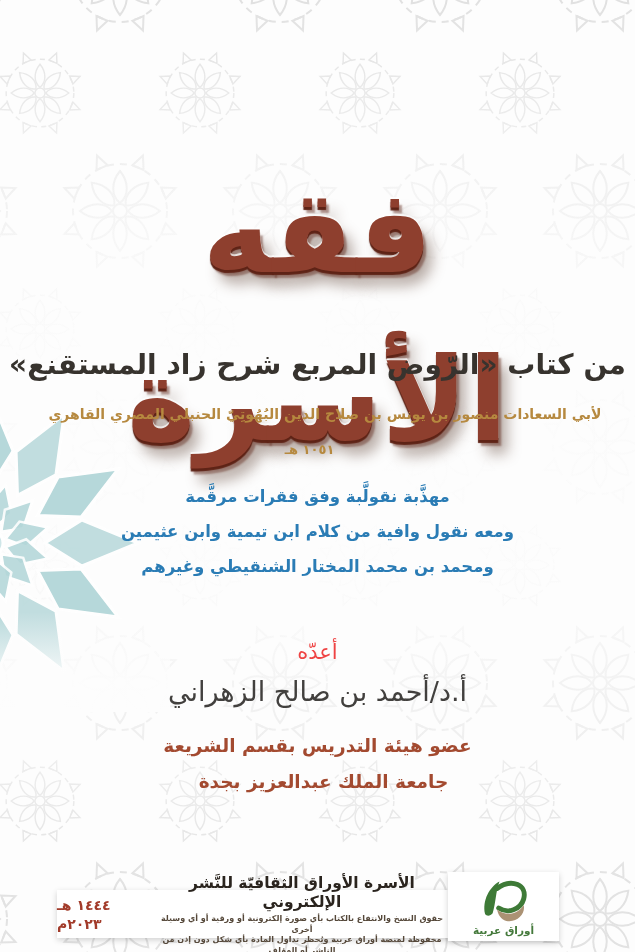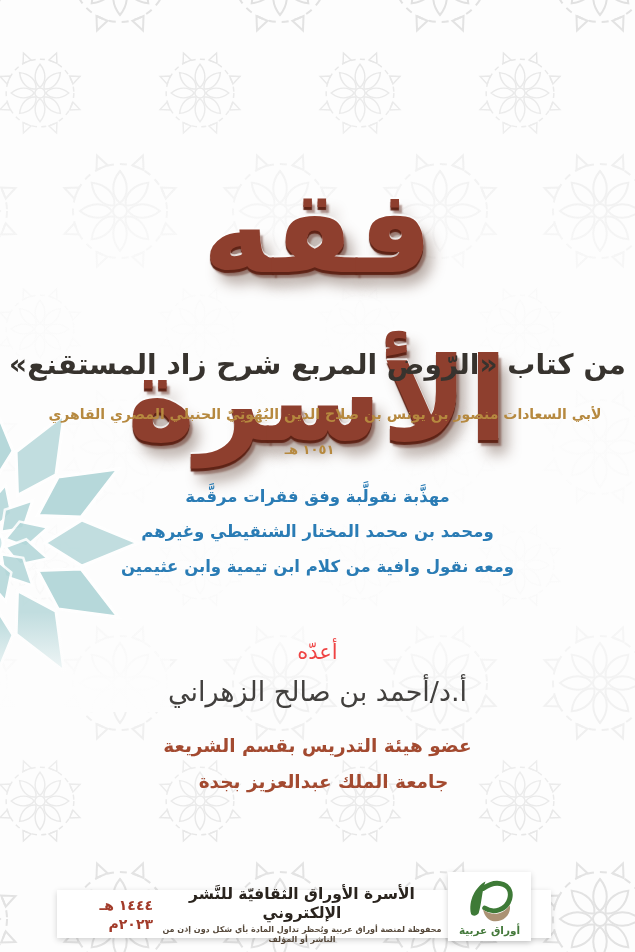--- a/index.html
+++ b/index.html
@@ -75,31 +75,31 @@
   .role-1 { position:absolute; top:735px; left:0; right:0; font-size:18.5px; font-weight:bold; color:#a34a30; }
   .role-2 { position:absolute; top:771px; left:12px; right:0; font-size:18.5px; font-weight:bold; color:#a34a30; }
 
   
   .footer-bar {
     position:absolute; z-index:6; left:57px; top:890px; width:494px; height:48px;
     background:#ffffff; box-shadow:0 2px 6px rgba(0,0,0,0.18);
     display:flex; flex-direction:row-reverse; align-items:center;
   }
   .dates {
-    width:96px; text-align:right; font-size:14px; font-weight:bold;
+    width:96px; text-align:left; font-size:14px; font-weight:bold;
     color:#a23b2a; line-height:19px; padding-top:2px;
   }
   .pub { flex:1; text-align:center; padding-top:2px; }
   .pub-name { font-size:15.5px; font-weight:bold; color:#2a241e; line-height:19px; }
   .copy { font-size:8px; font-weight:bold; color:#55483a; line-height:10.5px; }
   .copy-block { margin-top:2px; }
   .logo-spacer { width:100px; height:100%; }
 
   .logo-box {
-    position:absolute; z-index:7; left:448px; top:872px; width:83px; height:69px;
+    position:absolute; z-index:7; left:448px; top:872px; width:111px; height:69px;
     background:#ffffff; box-shadow:0 2px 6px rgba(0,0,0,0.18);
     display:flex; flex-direction:column; align-items:center; justify-content:center;
   }
   .logo-text { font-size:10.5px; font-weight:bold; color:#44793b; margin-top:-2px; }
 </style>
 </head>
 <body>
 
 <div class="page">
 
@@ -1040,38 +1040,39 @@
   <div class="content">
     <h1 class="title">فقه الأسرة</h1>
 
     <div class="subtitle">من كتاب «الرّوض المربع شرح زاد المستقنع»</div>
 
     <div class="orig-author">لأبي السعادات منصور بن يونس بن صلاح الدين  البُهُوتِيّ الحنبلي المصري القاهري</div>
     <div class="orig-year">١٠٥١ هـ</div>
 
     <div class="notes">
       <div>مهذَّبة نقولَّبة وفق فقرات مرقَّمة</div>
+      <div>ومعه نقول وافية من كلام ابن تيمية وابن عثيمين</div>
       <div>ومحمد بن محمد المختار الشنقيطي وغيرهم</div>
-      <div>ومعه نقول وافية من كلام ابن تيمية وابن عثيمين</div>
     </div>
 
     <div class="prepared-label">أعدّه</div>
     <div class="prepared-name">أ.د/أحمد بن صالح الزهراني</div>
     <div class="role-1">عضو هيئة التدريس بقسم الشريعة</div>
     <div class="role-2">جامعة الملك عبدالعزيز بجدة</div>
   </div>
 
   <div class="footer-bar">
     <div class="dates">
       <div>١٤٤٤ هـ</div>
       <div>٢٠٢٣م</div>
     </div>
     <div class="pub">
       <div class="pub-name">الأسرة الأوراق الثقافيّة للنَّشر الإلكتروني</div>
       <div class="copy-block">
+        <div class="copy">حقوق النسخ والانتفاع بالكتاب بأي صورة إلكترونية أو ورقية أو أي وسيلة أخرى</div>
         <div class="copy">محفوظة لمنصة أوراق عربية ويُحظر تداول المادة بأي شكل دون إذن من الناشر أو المؤلف</div>
       </div>
     </div>
     <div class="logo-spacer"></div>
   </div>
 
   <div class="logo-box">
     <svg width="56" height="48" viewBox="0 0 74 60" aria-hidden="true">
       <path d="M12,46 C8,28 18,10 31,3 C26,17 26,32 22,45 C19,49 14,49 12,46 Z" fill="#3e7a37"></path>
       <path d="M28,12 C48,-2 68,8 63,26 C59,40 42,46 30,38" stroke="#3e7a37" stroke-width="6.5" fill="none" stroke-linecap="round"></path>

